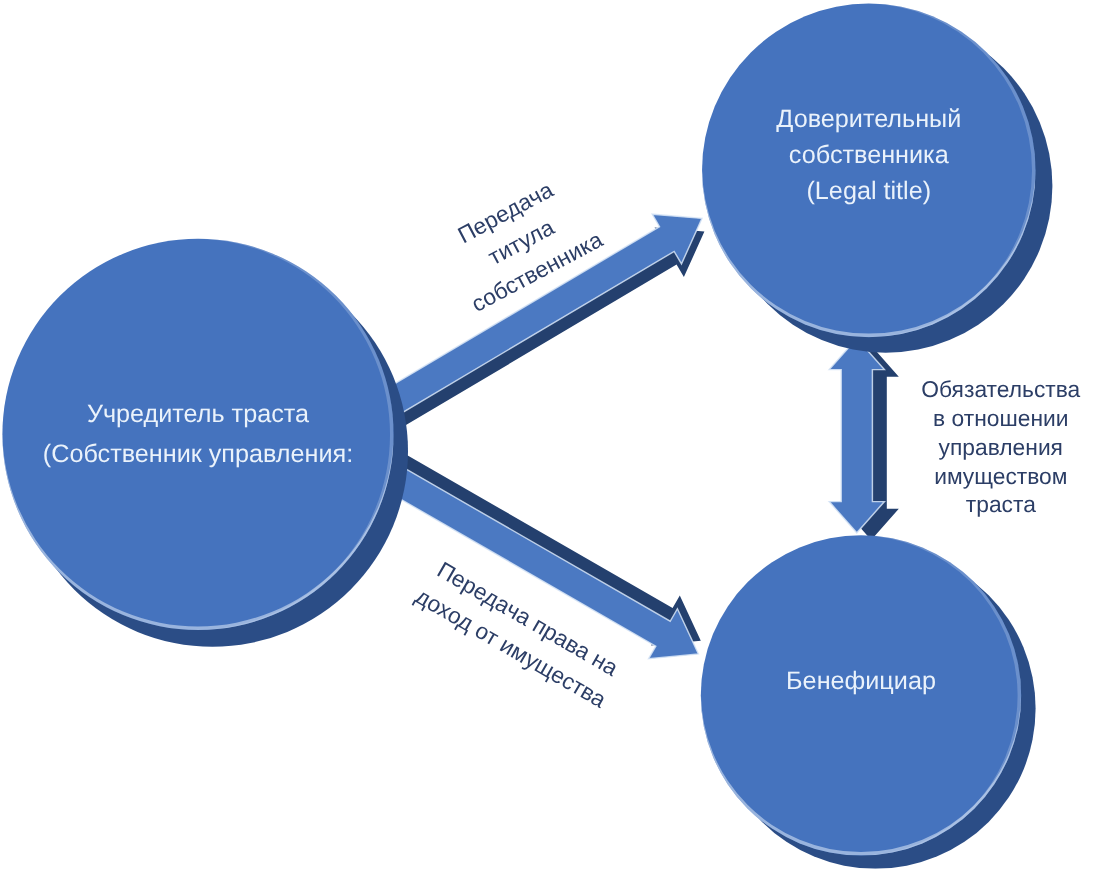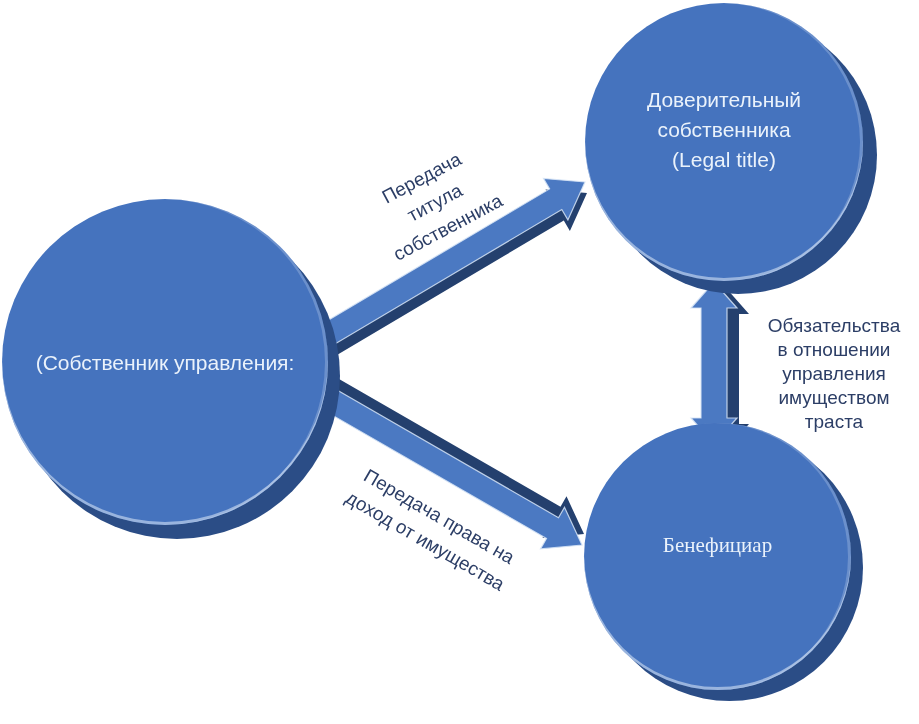--- a/index.html
+++ b/index.html
@@ -10,22 +10,22 @@
   
   .arrows-svg{position:absolute;left:0;top:0;z-index:1;}
 
   
   .node{position:absolute;border-radius:50%;background:#4573BE;z-index:2;
         display:flex;align-items:center;justify-content:center;text-align:center;}
   .node-settlor{left:2px;top:199px;width:326px;height:326px;
         box-shadow:12px 14px 0 #2B4D86, inset 0 -3px 0 rgba(222,233,248,.55), inset -3px 0 0 rgba(222,233,248,.25);}
   .node-trustee{left:585px;top:3px;width:278px;height:278px;
         box-shadow:14px 13px 0 #2B4D86, inset 0 -3px 0 rgba(222,233,248,.55), inset -3px 0 0 rgba(222,233,248,.25);}
-  .node-beneficiary{left:584px;top:423px;width:267px;height:267px;
-        box-shadow:12px 11px 0 #2B4D86, inset 0 -3px 0 rgba(222,233,248,.55), inset -3px 0 0 rgba(222,233,248,.25);font-family:Liberation Serif, serif;}
+  .node-beneficiary{left:584px;top:446px;width:267px;height:267px;
+        box-shadow:12px 11px 0 #2B4D86, inset 0 -3px 0 rgba(222,233,248,.55), inset -3px 0 0 rgba(222,233,248,.25);}
   .node-text{color:#EAF2FB;font-size:21px;line-height:33px;white-space:nowrap;}
   .node-trustee .node-text,.node-beneficiary .node-text{line-height:30px;transform:translateY(-12px);}
   .node-text span{display:block;text-align:center;}
 
   
   .edge-label{position:absolute;z-index:3;color:#2C3E66;font-size:19px;
         text-align:center;white-space:nowrap;}
   .edge-label span{display:block;}
   .label-title-transfer{left:335px;top:161px;width:200px;line-height:28px;
         transform:rotate(-28deg);}
@@ -51,20 +51,21 @@
     </g>
 
     <g>
       <polygon transform="translate(12,6)" points="714,282 737,308 727,308 727,418 737,418 714,444 691,418 701,418 701,308 691,308" fill="#24406E"></polygon>
       <polygon points="714,282 737,308 727,308 727,418 737,418 714,444 691,418 701,418 701,308 691,308" stroke="rgba(214,228,246,0.85)" stroke-width="1.2" fill="#4B79C2"></polygon>
     </g>
   </svg>
 
   <div class="node node-settlor">
     <div class="node-text">
+      <span>Учредитель траста</span>
       <span>(Собственник управления:</span>
     </div>
   </div>
 
   <div class="node node-trustee">
     <div class="node-text">
       <span>Доверительный</span>
       <span>собственника</span>
       <span>(Legal title)</span>
     </div>

